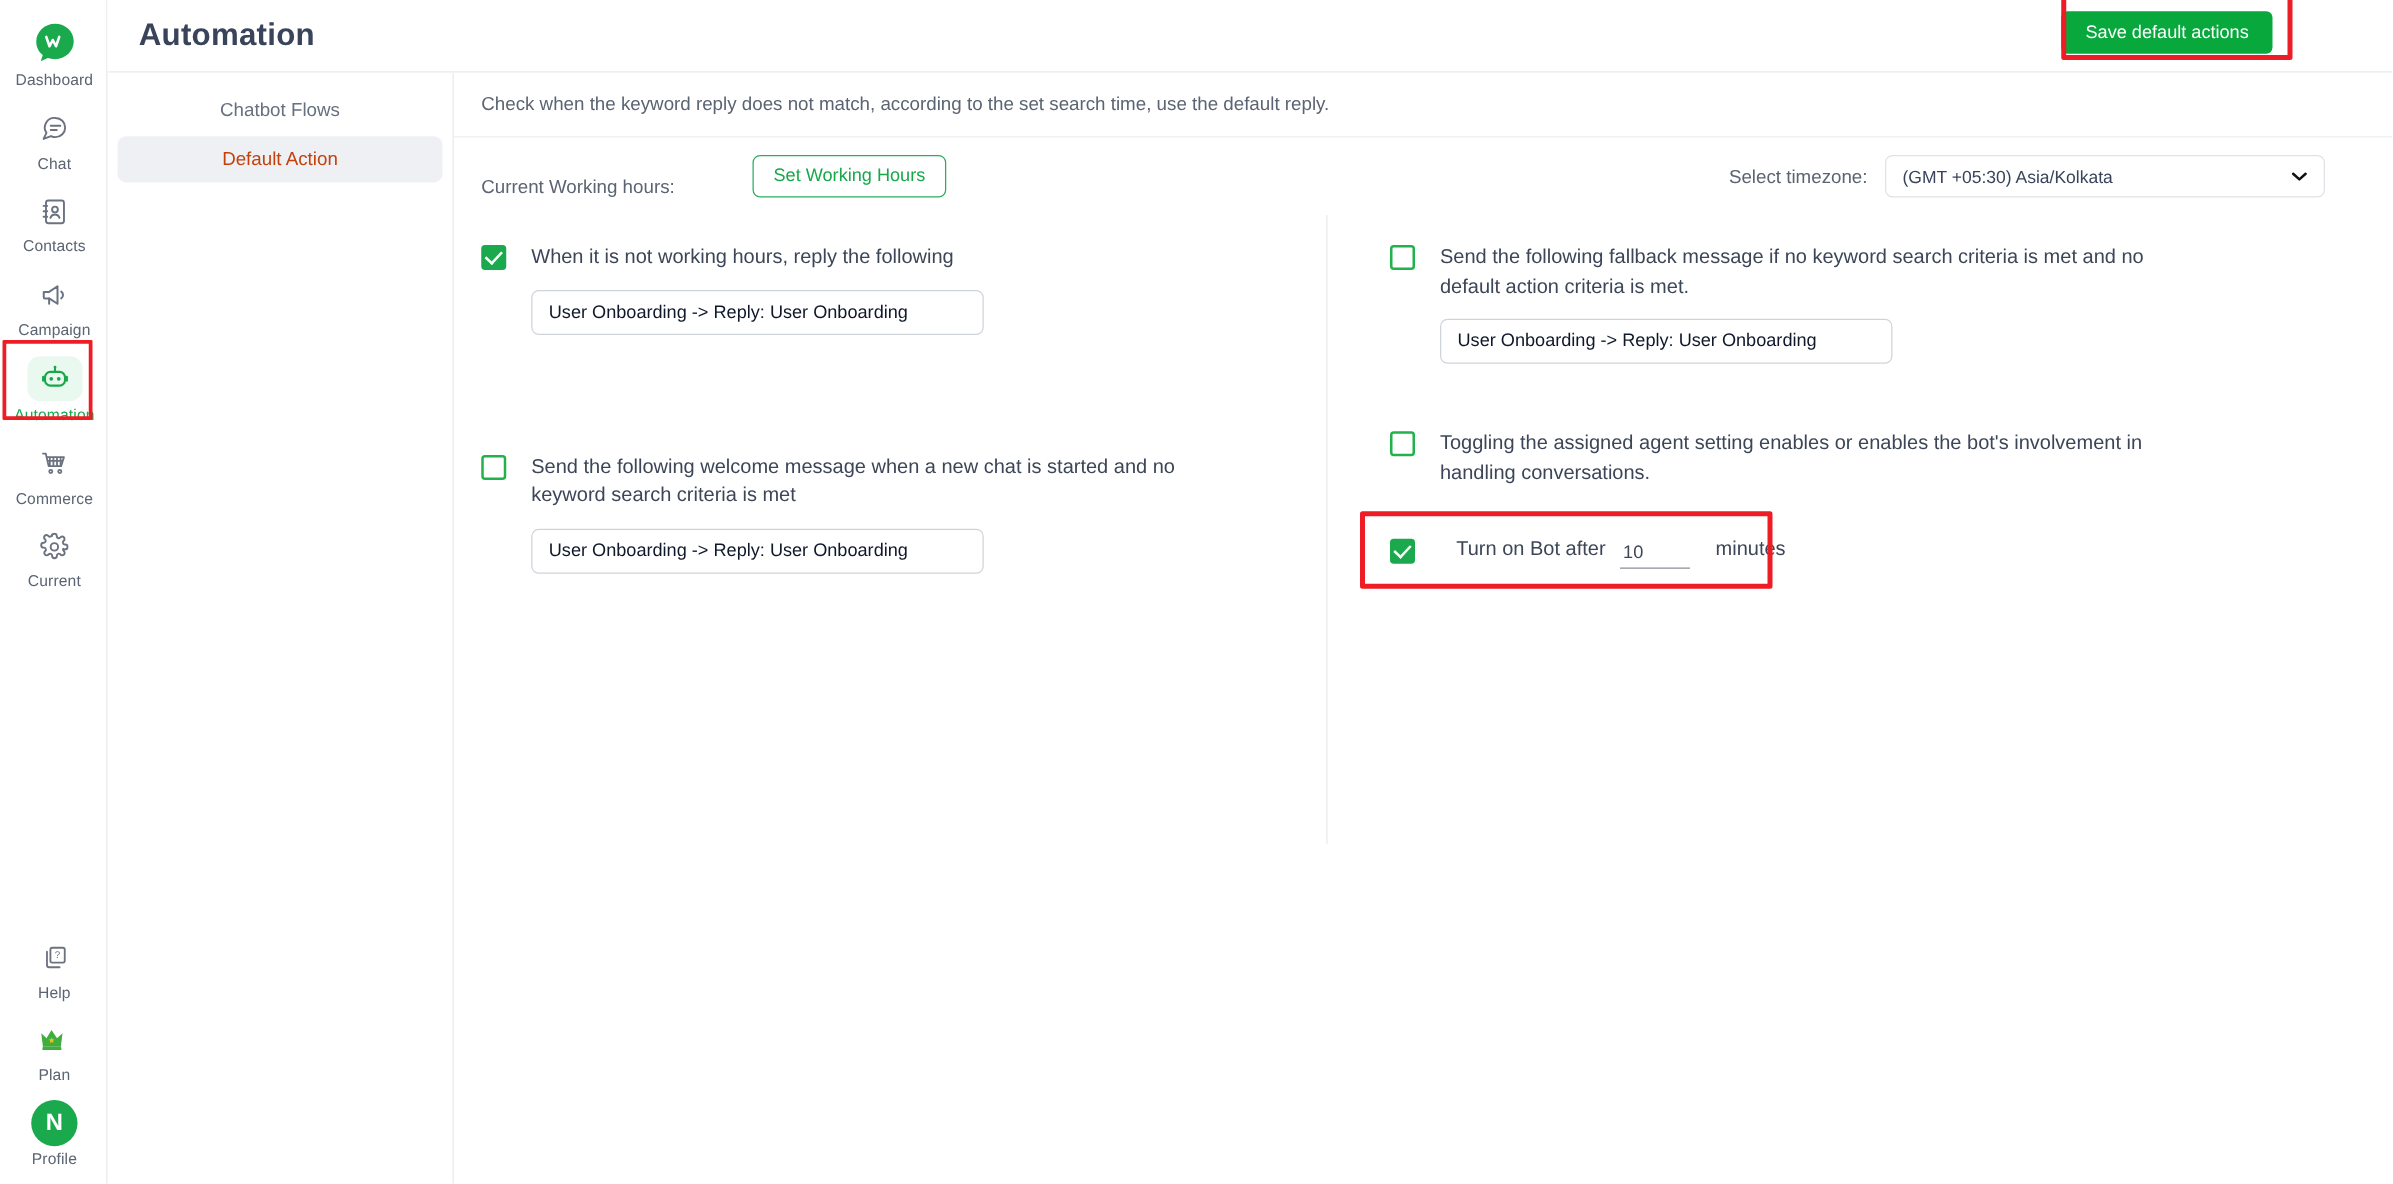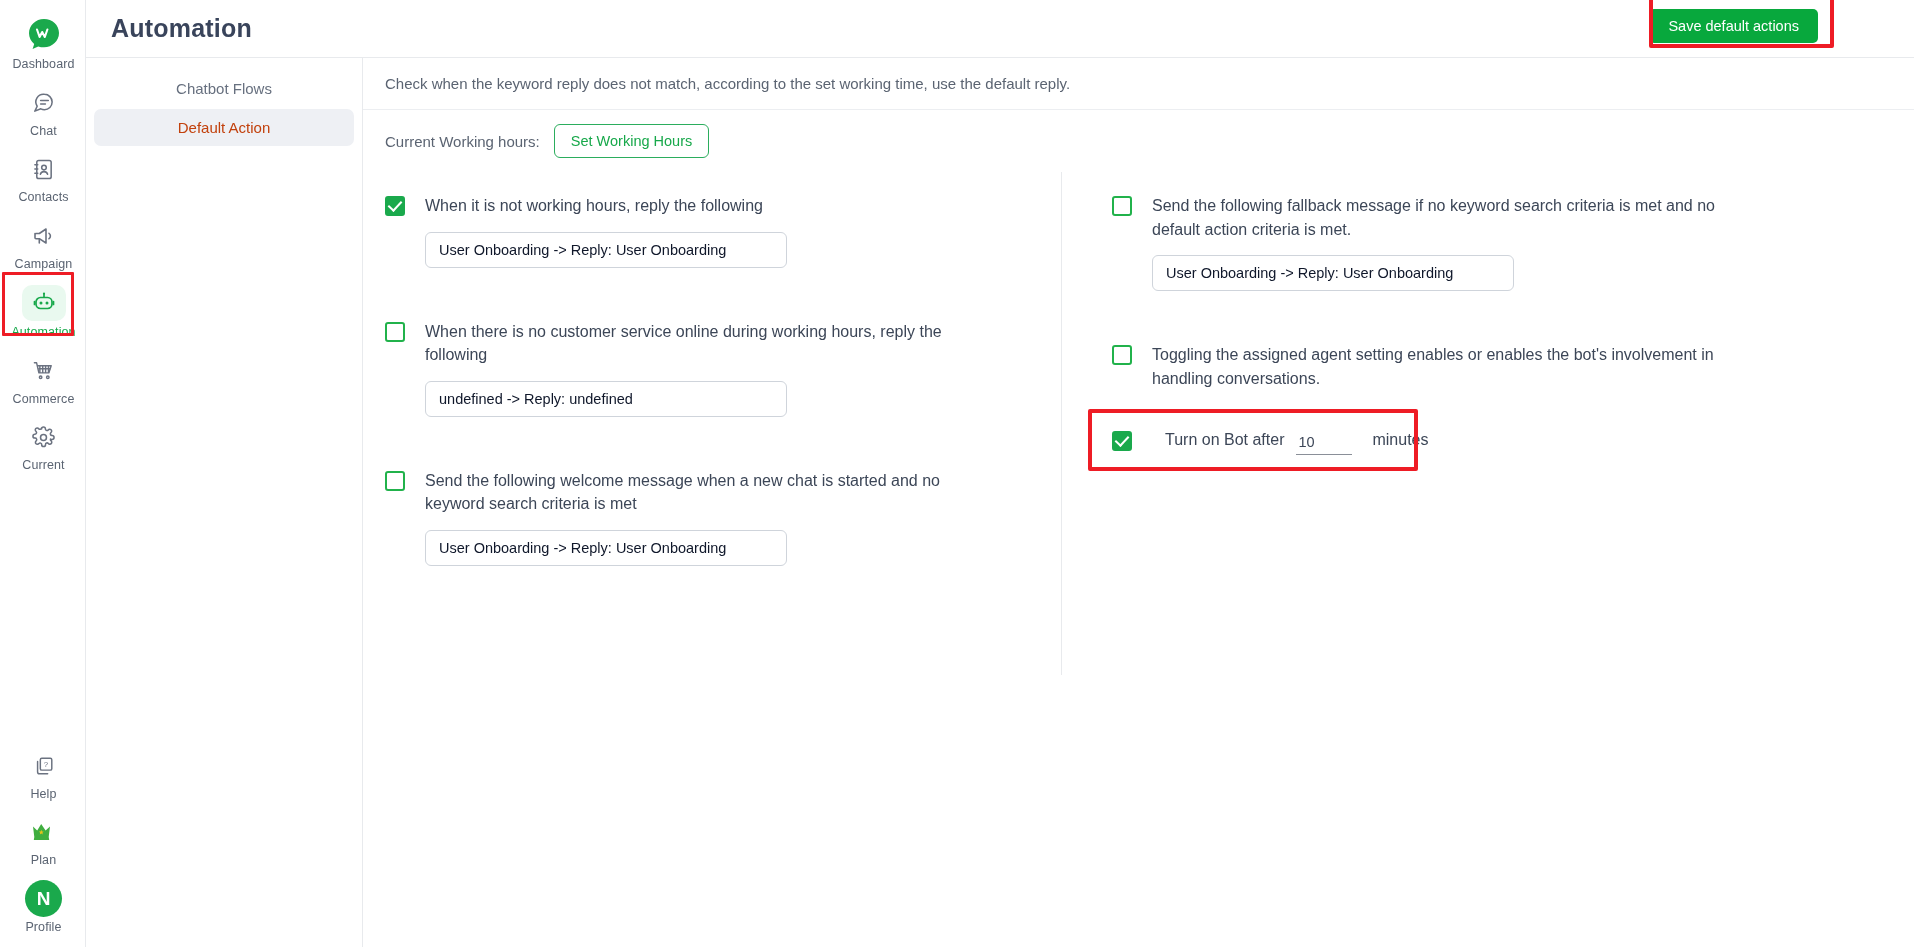--- a/index.html
+++ b/index.html
@@ -91,22 +91,23 @@
   }
   .subnav-item.active { background: #eef0f4; color: #c2410c; }
 
   .content { flex: 1; display: flex; flex-direction: column; min-width: 0; }
   .notice {
     padding: 17px 0 17px 22px;
     font-size: 15px; color: #5b6472;
     border-bottom: 1px solid #eceef1;
   }
   .hours-row {
-    display: flex; align-items: center;
+    display: flex; align-items: flex-end;
     padding: 14px 22px 14px 22px;
+    gap: 48px;
   }
   .hours-label { font-size: 15px; color: #5b6472; }
   .set-hours-btn {
     margin-left: 14px; background: #fff; color: #17a84a;
     border: 1px solid #2bad5d; border-radius: 6px;
     padding: 8px 16px; font-size: 14.5px; font-family: inherit; cursor: pointer;
   }
   .tz-wrap { margin-left: auto; display: flex; align-items: center; padding-right: 32px;}
   .tz-label { font-size: 15px; color: #5b6472; margin-right: 14px; }
   .tz-select {
@@ -297,49 +298,53 @@
 
     <div class="body-row">
 
       <div class="subnav">
         <div class="subnav-item">Chatbot Flows</div>
         <div class="subnav-item active">Default Action</div>
       </div>
 
       <div class="content">
 
-        <div class="notice">Check when the keyword reply does not match, according to the set working time, use the default reply.</div>
+        <div class="notice">Check when the keyword reply does not match, according to the set search time, use the default reply.</div>
 
         <div class="hours-row">
           <span class="hours-label">Current Working hours:</span>
           <button class="set-hours-btn">Set Working Hours</button>
 
+          <div class="tz-wrap">
+            <span class="tz-label">Select timezone:</span>
+            <div class="tz-select">
+              <span>(GMT +05:30) Asia/Kolkata</span>
+              <span class="tz-chev">
+                <svg width="13" height="9" viewBox="0 0 13 9">
+                    <path d="M1.5 2l5 4.5L11.5 2" fill="none" stroke="#111" stroke-width="2" stroke-linecap="round" stroke-linejoin="round"></path>
+                  </svg>
+              </span>
+            </div>
+          </div>
         </div>
 
         <div class="cols">
 
           <div class="col-left">
 
             <div class="opt">
               <div class="cb checked"></div>
               <div class="opt-body">
                 <div class="opt-text">When it is not working hours, reply the following</div>
                 <div class="ro-field">User Onboarding -&gt; Reply: User Onboarding</div>
               </div>
             </div>
 
             <div class="spacer-md"></div>
 
-            <div class="opt">
-              <div class="cb"></div>
-              <div class="opt-body">
-                <div class="opt-text">When there is no customer service online during working hours, reply the following</div>
-                <div class="ro-field">undefined -&gt; Reply: undefined</div>
-              </div>
-            </div>
 
             <div class="spacer-md"></div>
 
             <div class="opt">
               <div class="cb"></div>
               <div class="opt-body">
                 <div class="opt-text">Send the following welcome message when a new chat is started and no keyword search criteria is met</div>
                 <div class="ro-field">User Onboarding -&gt; Reply: User Onboarding</div>
               </div>
             </div>

